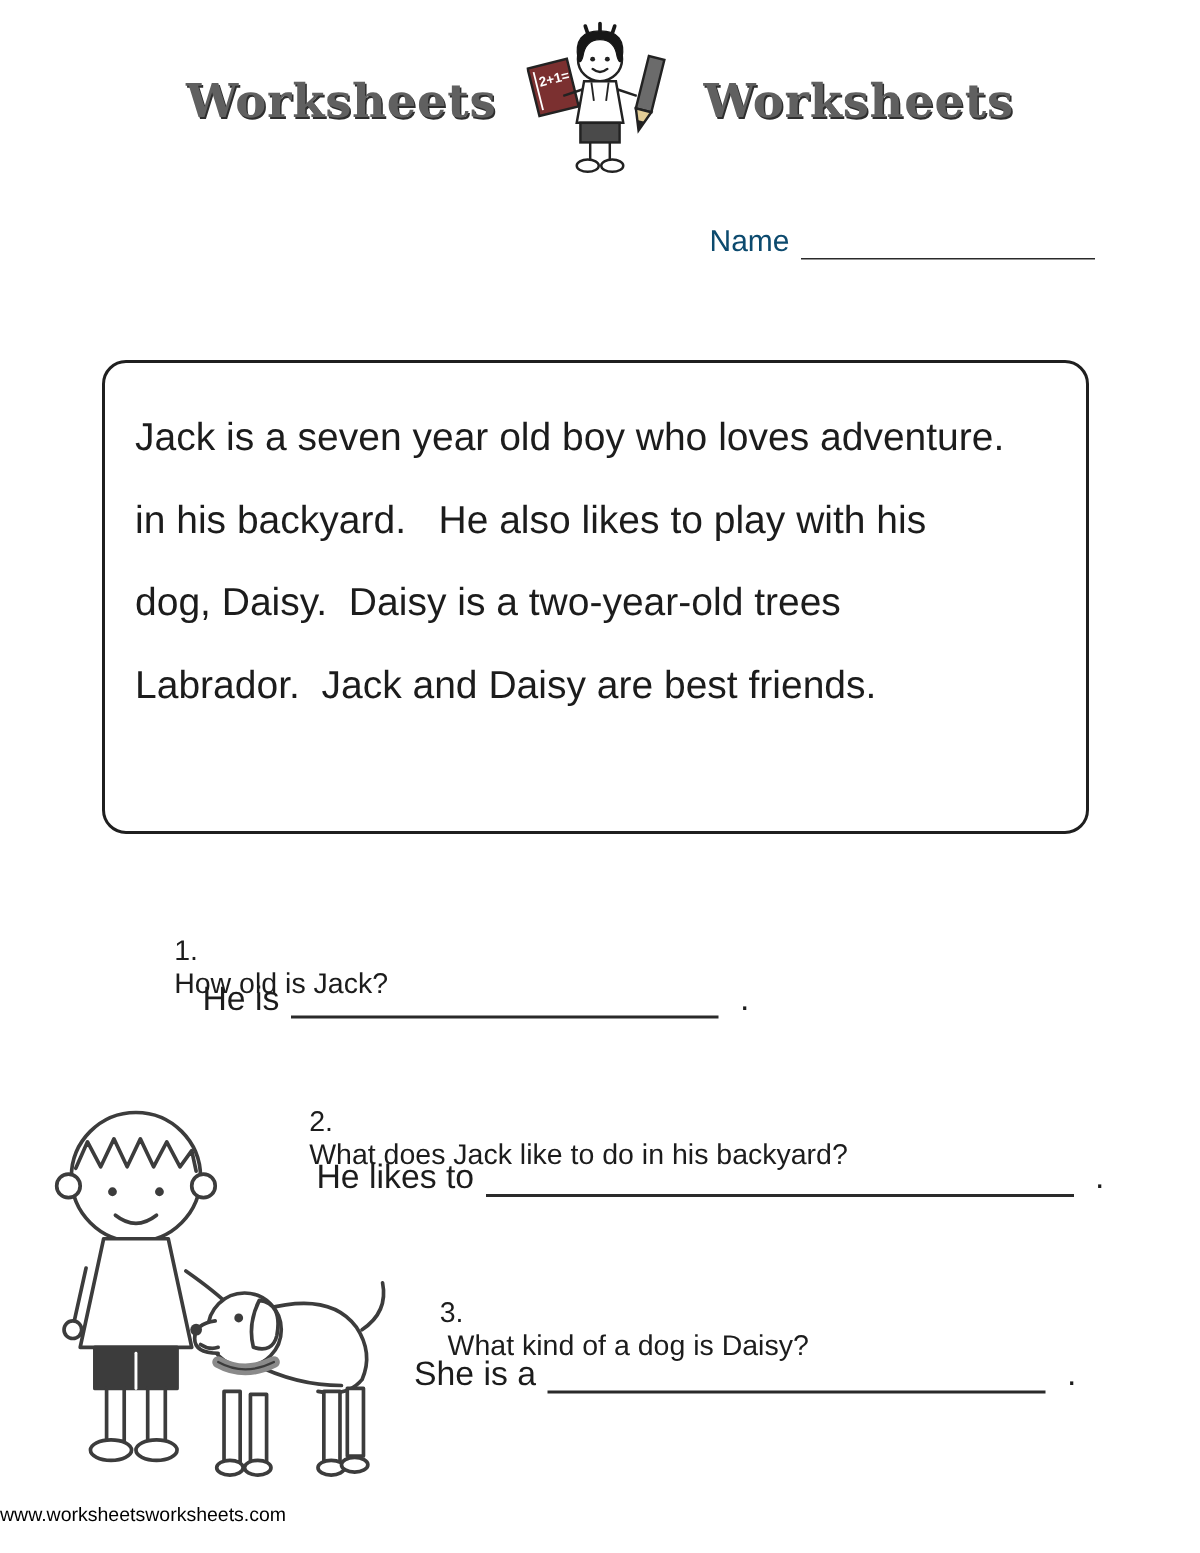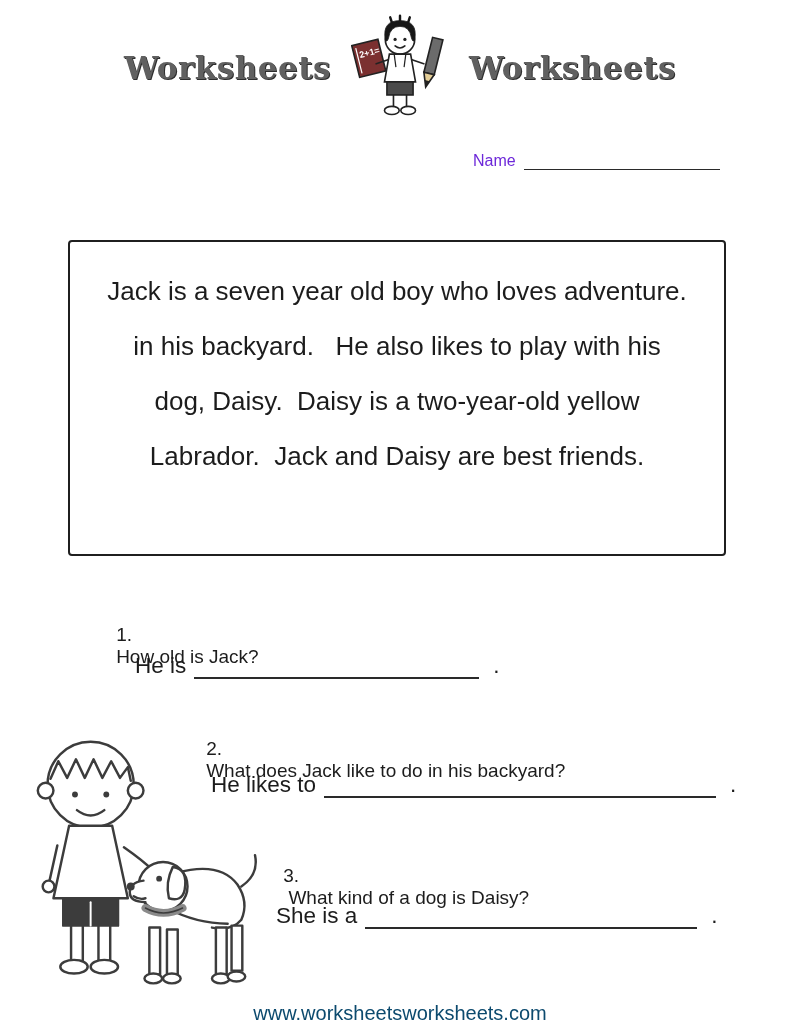--- a/index.html
+++ b/index.html
@@ -17,43 +17,42 @@
     display: flex; align-items: center; justify-content: center; gap: 20px;
   }
   .logo-text {
     font-family: "DejaVu Serif", serif;
     font-weight: 700; font-size: 31px; color: #606060;
     text-shadow: 1px 1px 0 #2e2e2e;
     letter-spacing: 0.5px;
   }
 
   
-  .name-row { position: absolute; top: 150px; left: 473px; font-size: 16px; color: #6d28d9; }
+  .name-row { position: absolute; top: 150px; left: 473px; font-size: 20px; color: #0c4a6e; }
   .name-blank {
     display: inline-block; width: 196px; height: 20px;
     border-bottom: 1.6px solid #2a2a2a; margin-left: 8px; vertical-align: bottom;
   }
 
   
   .instruction { position: absolute; top: 197px; left: 70px; font-size: 24px; }
 
   
   .story-box {
     position: absolute; top: 240px; left: 68px; width: 658px; height: 316px;
-    border: 2.5px solid #1f1f1f; border-radius: 4px;
+    border: 2.5px solid #1f1f1f; border-radius: 16px;
     padding: 22px 20px 0 20px;
-    text-align: center;
   }
   .story-line { font-size: 26px; line-height: 55px; white-space: pre-wrap; }
 
   
   .question { position: absolute; font-size: 19px; white-space: pre-wrap; }
   .q1 { top: 602px; left: 95px; }
   .q2 { top: 716px; left: 185px; }
-  .q3 { top: 843px; left: 262px; }
+  .q3 { top: 843px; left: 272px; }
   .answer { position: absolute; font-size: 22.5px; }
   .a1 { top: 653px; left: 135px; }
   .a2 { top: 772px; left: 190px; margin-left: 21px; }
   .a3 { top: 903px; left: 276px; }
   .blank {
     display: inline-block; height: 22px;
     border-bottom: 2px solid #2a2a2a;
     margin: 0 6px 0 8px; vertical-align: bottom;
   }
   .blank-1 { width: 285px; }
@@ -61,21 +60,21 @@
   .blank-3 { width: 332px; }
   .period { margin-left: 8px; }
 
   
   .logo-boy { flex: 0 0 auto; }
   .boy-dog { position: absolute; left: 20px; top: 726px; }
 
   
   .footer-url {
     position: absolute; top: 1002px; left: 0; width: 100%;
-    text-align: center; font-size: 20px; color: #0c4a6e;
+    text-align: left; font-size: 13px; color: #000000;
   }
 </style>
 </head>
 <body>
 
 <div class="page">
 
   <div class="logo-row">
     <span class="logo-text">Worksheets</span>
     <svg class="logo-boy" viewBox="0 0 120 130" width="98" height="108">
@@ -120,21 +119,21 @@
   </div>
 
   <div class="name-row">
     <span>Name</span><span class="name-blank"></span>
   </div>
 
 
   <div class="story-box">
     <div class="story-line">Jack is a seven year old boy who loves adventure.</div>
     <div class="story-line">in his backyard.   He also likes to play with his</div>
-    <div class="story-line">dog, Daisy.  Daisy is a two-year-old yellow</div>
+    <div class="story-line">dog, Daisy.  Daisy is a two-year-old trees</div>
     <div class="story-line">Labrador.  Jack and Daisy are best friends.</div>
   </div>
 
   <div class="question q1">
     <span>1.</span>
     <span>How old is Jack?</span>
   </div>
   <div class="answer a1">
     <span>He is</span><span class="blank blank-1"></span><span class="period">.</span>
   </div>

